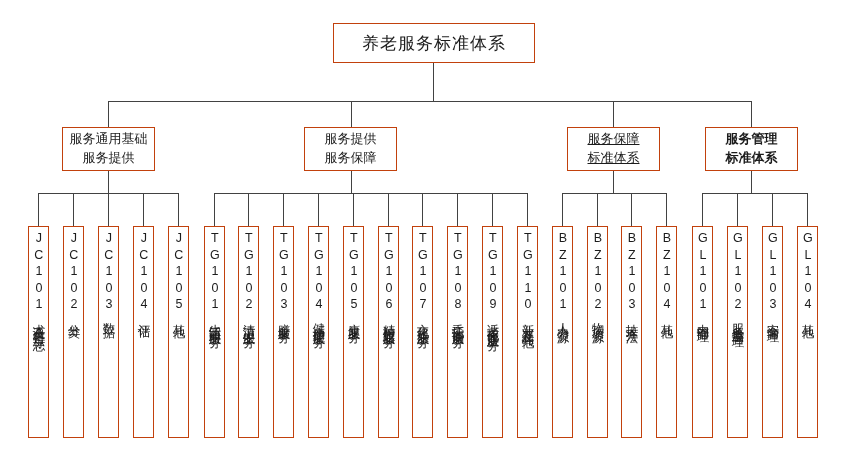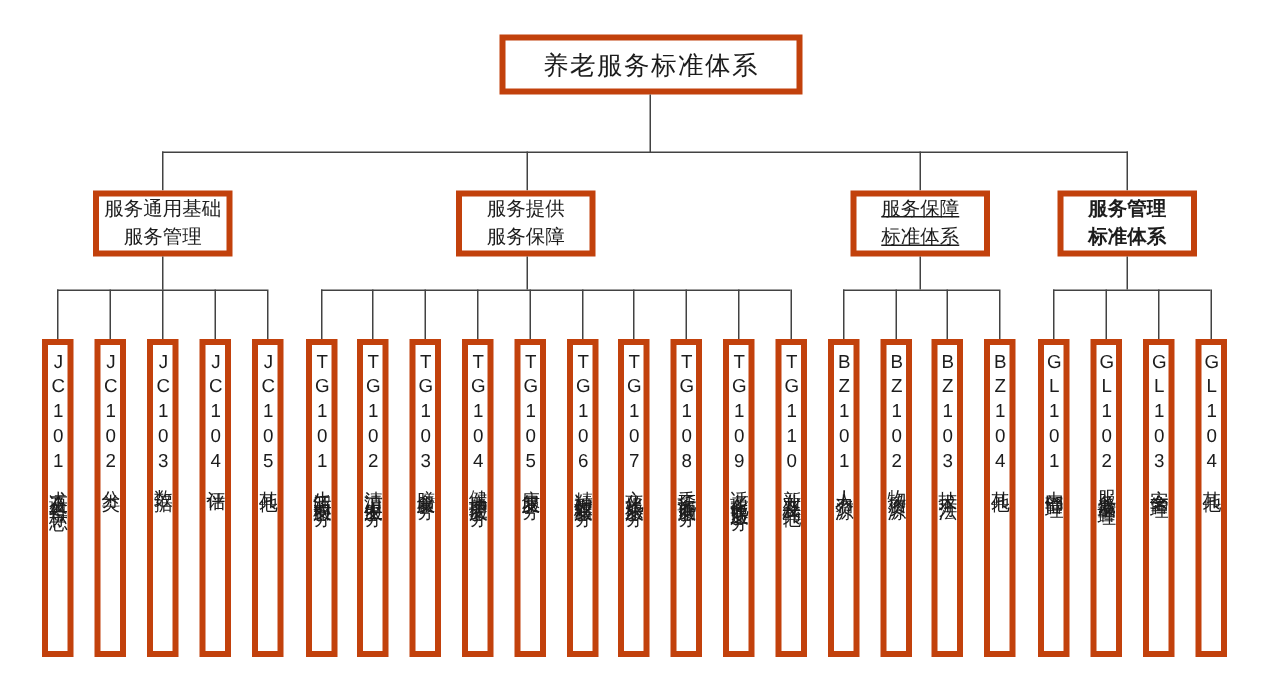--- a/index.html
+++ b/index.html
@@ -10,21 +10,21 @@
     position: relative;
     width: 850px;
     height: 450px;
     background: #ffffff;
     overflow: hidden;
   }
 
   .node {
     position: absolute;
     background: #ffffff;
-    border: 4px solid #c2410c;
+    border: 1px solid #c2410c;
     display: flex;
     align-items: center;
     justify-content: center;
     color: #1c1c1c;
     text-align: center;
   }
 
   .root-node {
     left: 333px; top: 23px; width: 202px; height: 40px;
     font-size: 17px;
@@ -64,21 +64,21 @@
   <div class="node root-node">养老服务标准体系</div>
 
   <div class="vline" style="left:433px; top:63px; height:39px;"></div>
   <div class="hline" style="left:108px; top:101px; width:644px;"></div>
   <div class="vline" style="left:108px; top:101px; height:26px;"></div>
   <div class="vline" style="left:351px; top:101px; height:26px;"></div>
   <div class="vline" style="left:613px; top:101px; height:26px;"></div>
   <div class="vline" style="left:751px; top:101px; height:26px;"></div>
 
   <div class="node branch-node" style="left:62px;">服务通用基础
-服务管理</div>
+服务提供</div>
   <div class="node branch-node" style="left:304px;">服务提供
 服务保障</div>
   <div class="node branch-node" style="left:567px;text-decoration:underline;">服务保障
 标准体系</div>
   <div class="node branch-node" style="left:705px;font-weight:bold;">服务管理
 标准体系</div>
 
   <div class="vline" style="left:108px; top:171px; height:22px;"></div>
   <div class="hline" style="left:38px; top:193px; width:140px;"></div>
   <div class="vline" style="left:38px;  top:193px; height:33px;"></div>

